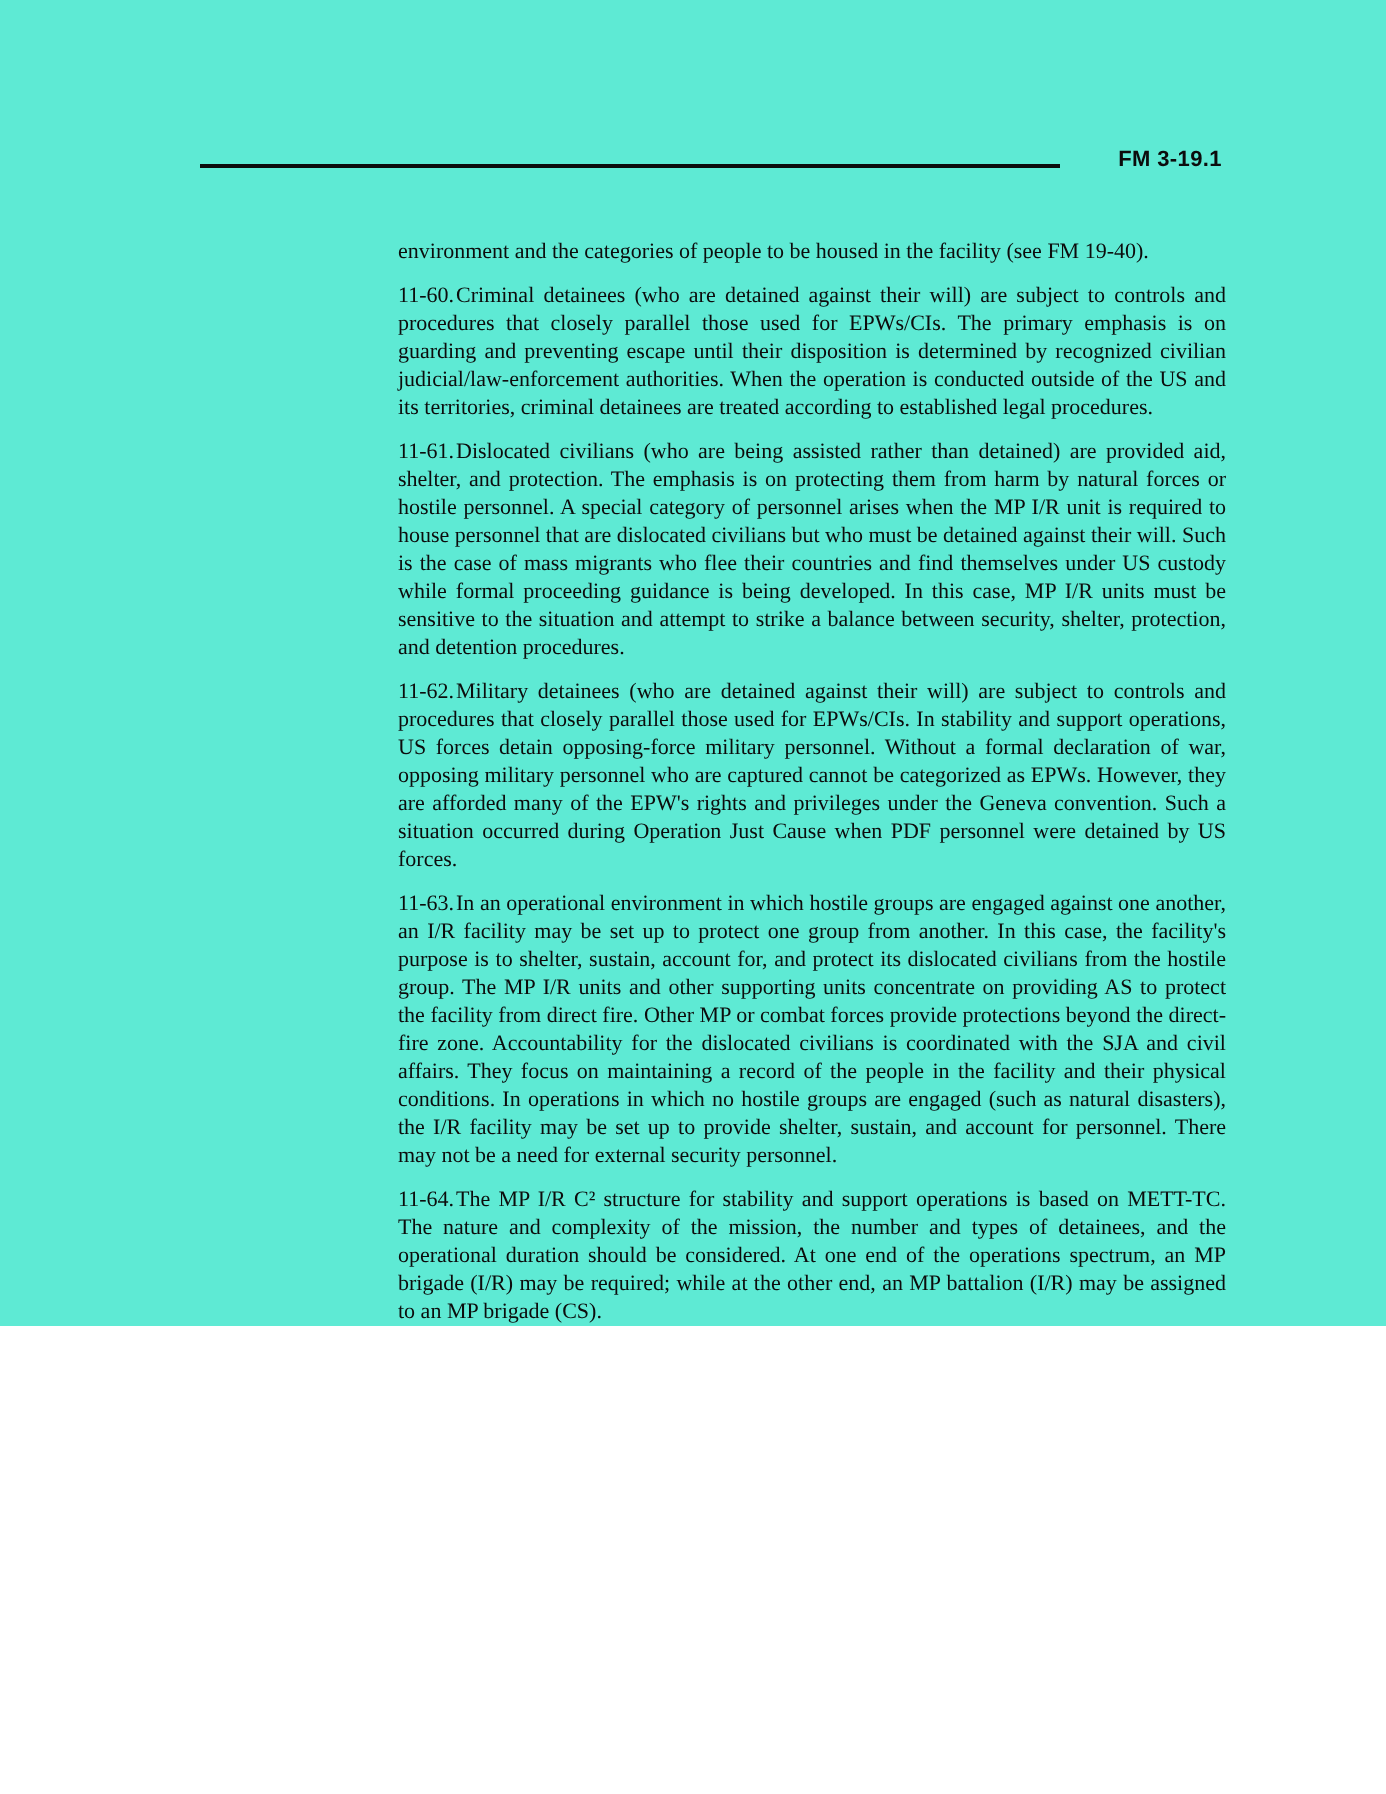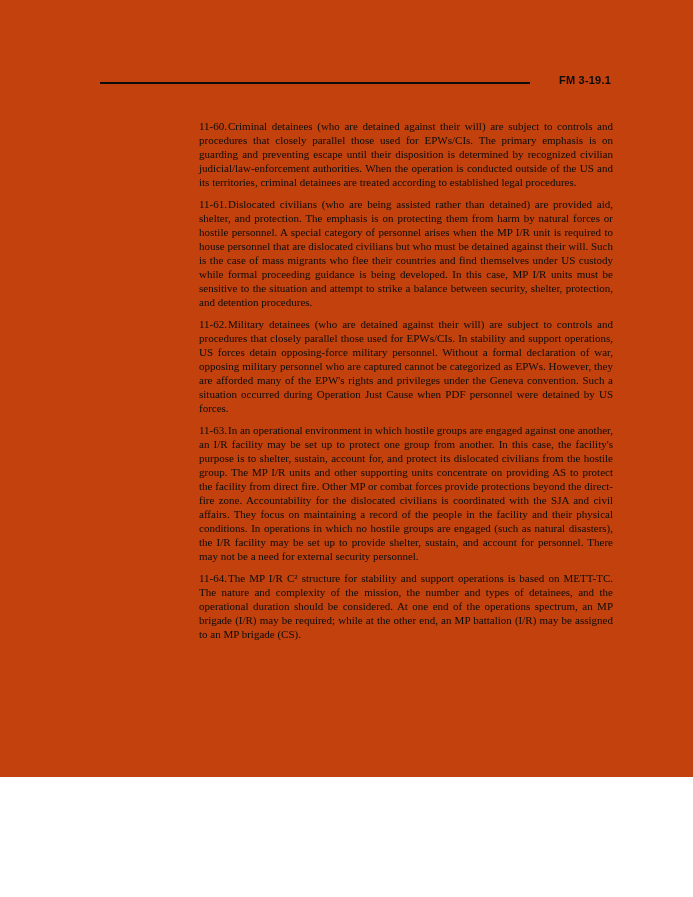--- a/index.html
+++ b/index.html
@@ -3,22 +3,22 @@
 <meta charset="utf-8">
 <style>
   html, body {
     margin: 0;
     padding: 0;
     background: #ffffff;
   }
   .page {
     position: relative;
     width: 693px;
-    height: 777px;
-    background: #c2410c;
+    height: 663px;
+    background: #5eead4;
     color: #0c0c0c;
     overflow: hidden;
   }
   .header-rule {
     position: absolute;
     left: 100px;
     top: 82px;
     width: 430px;
     height: 2px;
     background: #0c0c0c;
@@ -67,20 +67,23 @@
 </head>
 <body>
 
 <div class="page">
 
   <div class="header-rule"></div>
   <div class="header-doc">FM 3-19.1</div>
 
   <div class="body-col">
     <p>
+      <span>environment and the categories of people to be housed in the facility (see FM 19-40).</span>
+    </p>
+    <p>
       <span class="pnum">11-60.</span><span>Criminal detainees (who are detained against their will) are subject to controls and procedures that closely parallel those used for EPWs/CIs. The primary emphasis is on guarding and preventing escape until their disposition is determined by recognized civilian judicial/law-enforcement authorities. When the operation is conducted outside of the US and its territories, criminal detainees are treated according to established legal procedures.</span>
     </p>
     <p>
       <span class="pnum">11-61.</span><span>Dislocated civilians (who are being assisted rather than detained) are provided aid, shelter, and protection. The emphasis is on protecting them from harm by natural forces or hostile personnel. A special category of personnel arises when the MP I/R unit is required to house personnel that are dislocated civilians but who must be detained against their will. Such is the case of mass migrants who flee their countries and find themselves under US custody while formal proceeding guidance is being developed. In this case, MP I/R units must be sensitive to the situation and attempt to strike a balance between security, shelter, protection, and detention procedures.</span>
     </p>
     <p>
       <span class="pnum">11-62.</span><span>Military detainees (who are detained against their will) are subject to controls and procedures that closely parallel those used for EPWs/CIs. In stability and support operations, US forces detain opposing-force military personnel. Without a formal declaration of war, opposing military personnel who are captured cannot be categorized as EPWs. However, they are afforded many of the EPW's rights and privileges under the Geneva convention. Such a situation occurred during Operation Just Cause when PDF personnel were detained by US forces.</span>
     </p>
     <p>
       <span class="pnum">11-63.</span><span>In an operational environment in which hostile groups are engaged against one another, an I/R facility may be set up to protect one group from another. In this case, the facility's purpose is to shelter, sustain, account for, and protect its dislocated civilians from the hostile group. The MP I/R units and other supporting units concentrate on providing AS to protect the facility from direct fire. Other MP or combat forces provide protections beyond the direct-fire zone. Accountability for the dislocated civilians is coordinated with the SJA and civil affairs. They focus on maintaining a record of the people in the facility and their physical conditions. In operations in which no hostile groups are engaged (such as natural disasters), the I/R facility may be set up to provide shelter, sustain, and account for personnel. There may not be a need for external security personnel.</span>

